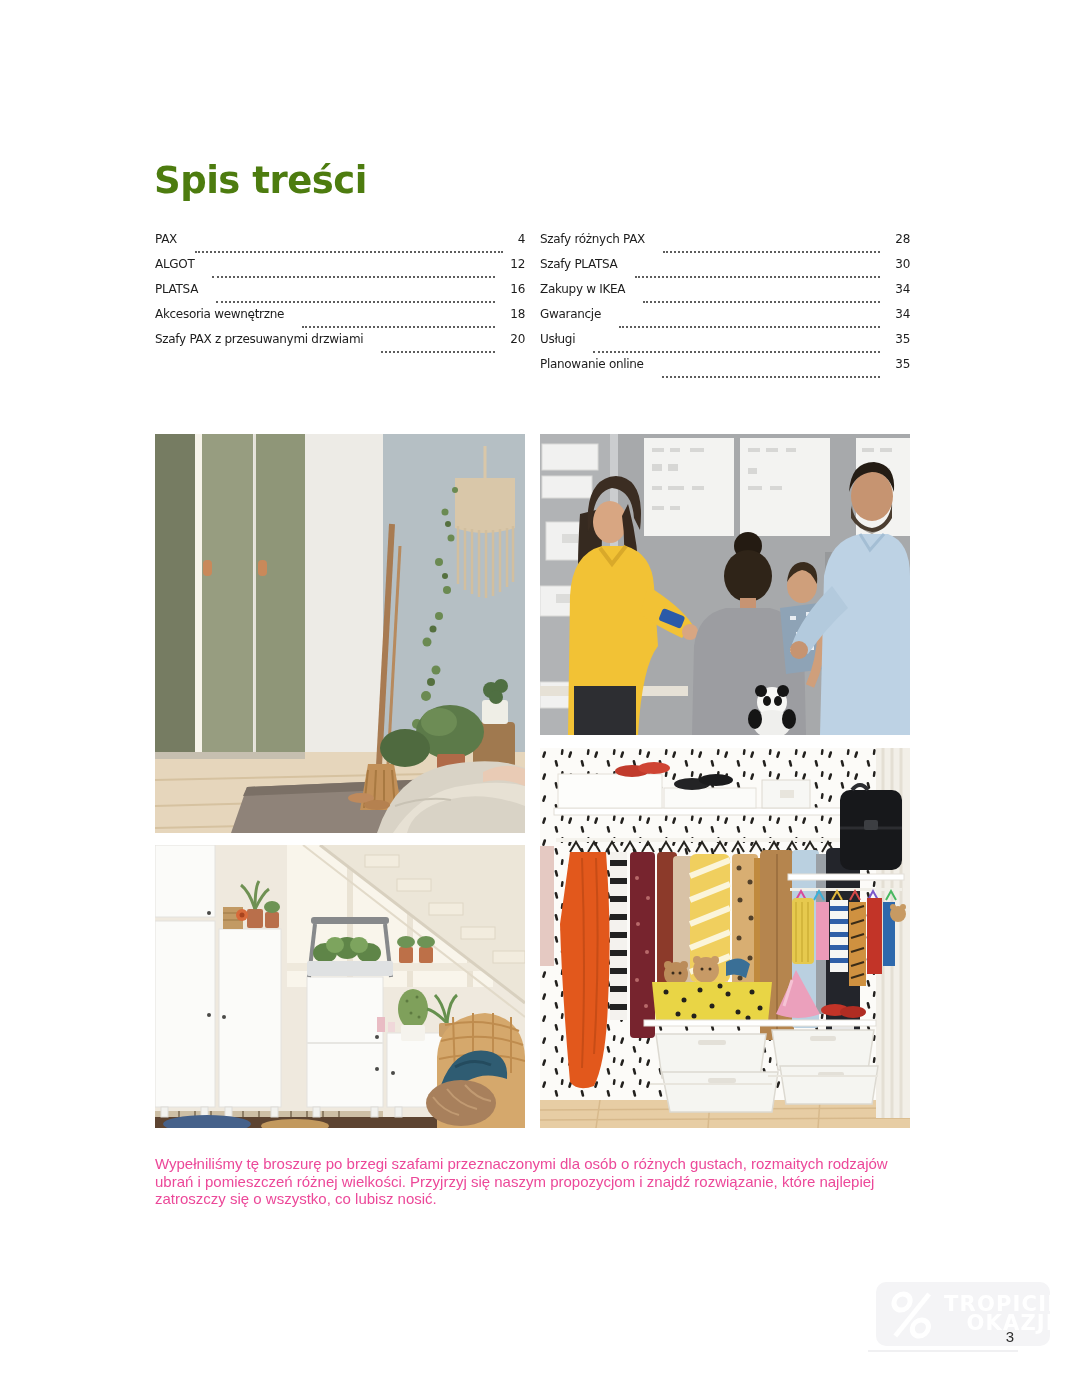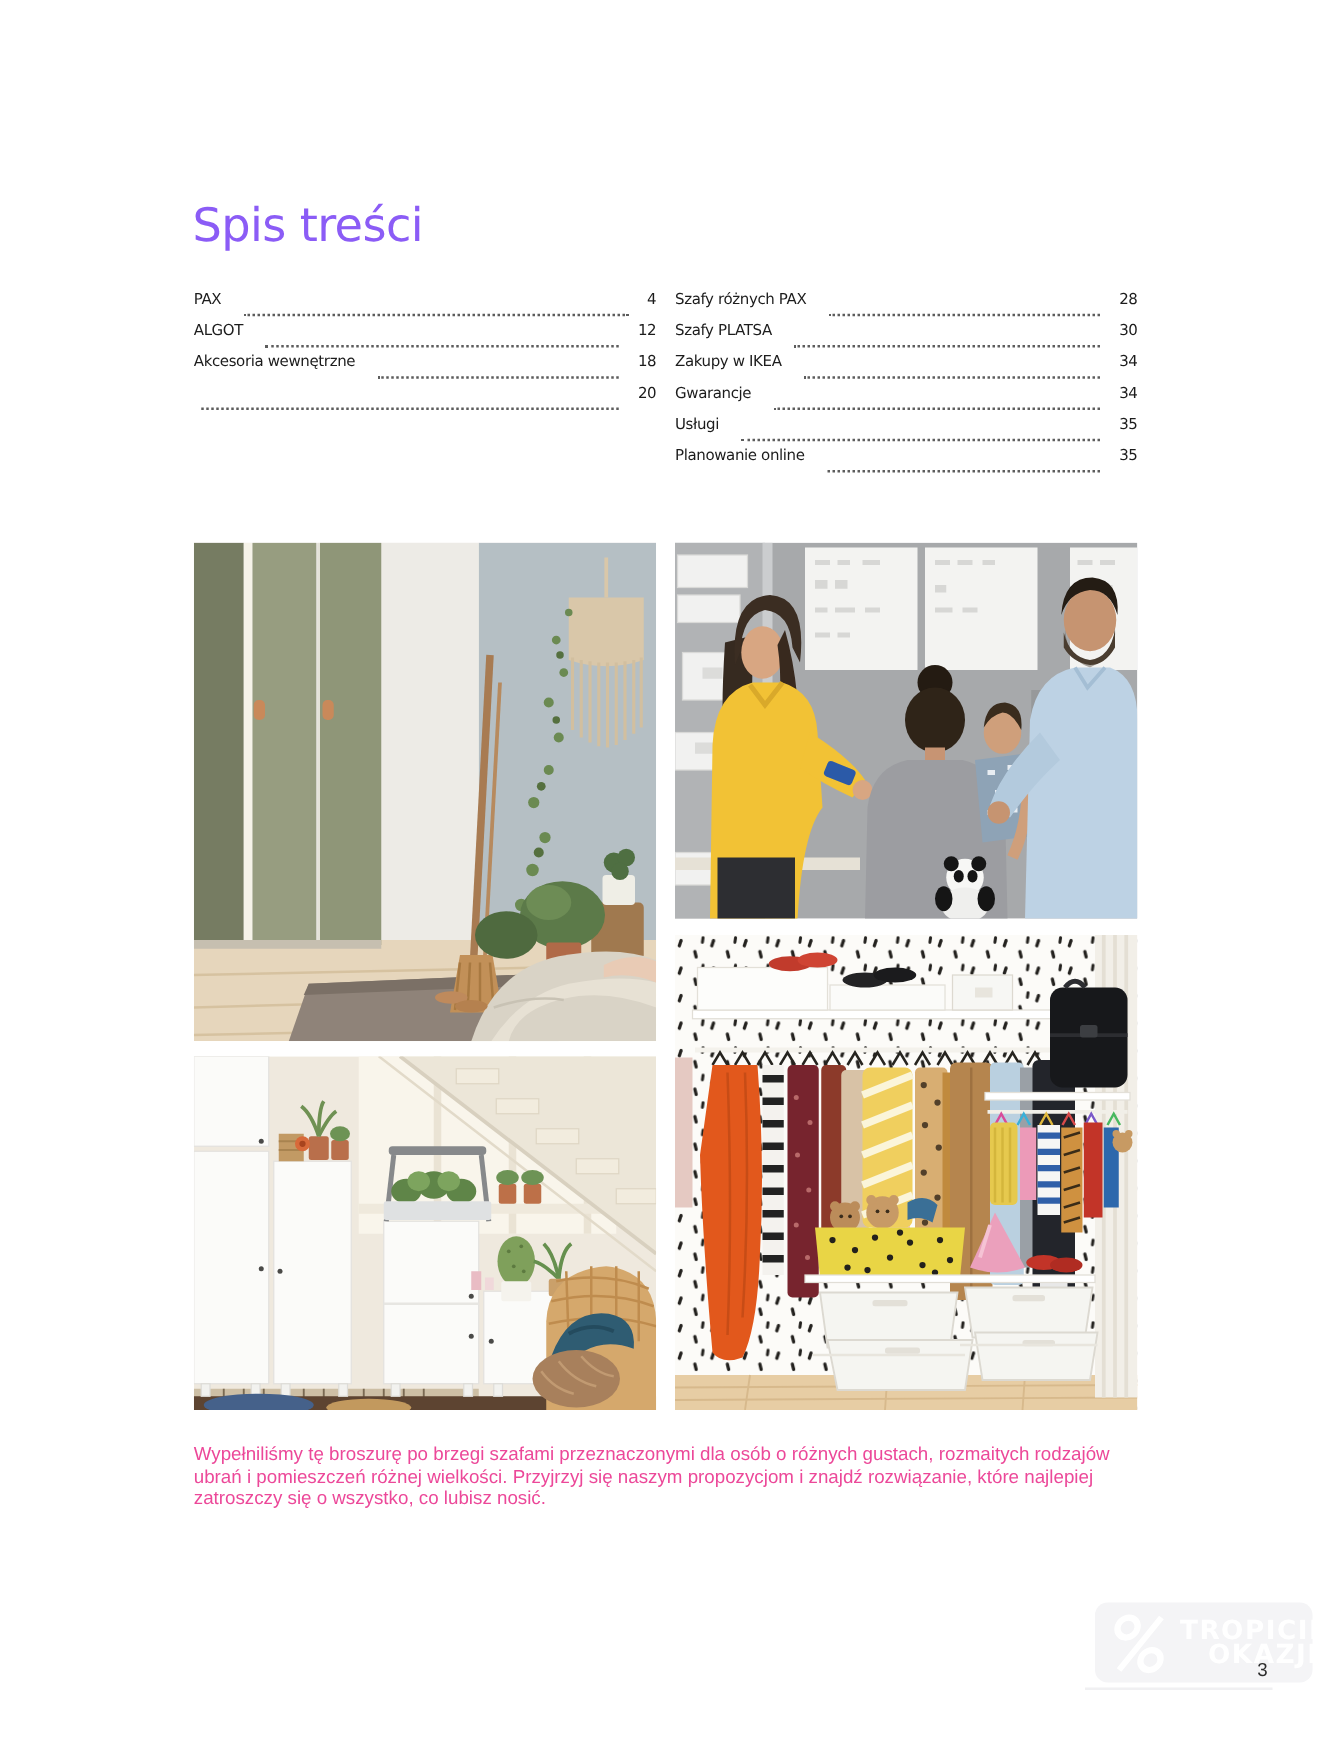--- a/index.html
+++ b/index.html
@@ -1,19 +1,19 @@
 <!DOCTYPE html>
 <html><head>
 <meta charset="utf-8">
 <style>
   html,body{margin:0;padding:0;background:#ffffff;}
   .page{position:relative;width:1065px;height:1400px;background:#ffffff;overflow:hidden;
         font-family:"DejaVu Sans",sans-serif;color:#1c1c1c;}
-  .title{position:absolute;left:154px;top:134px;font-size:37px;font-weight:normal;
-         letter-spacing:-0.5px;color:#8b5cf6;}
+  .title{position:absolute;left:154px;top:134px;font-size:37px;font-weight:bold;
+         letter-spacing:-0.5px;color:#4d7c0f;}
   .toc{position:absolute;left:155px;top:232px;width:755px;display:flex;gap:15px;}
   .toc-col{width:370px;display:flex;flex-direction:column;}
   .toc-row{display:flex;height:25px;font-size:12px;letter-spacing:-0.3px;gap:12px;}
   .toc-label{white-space:nowrap;}
   .leader{flex:1;border-bottom:2px dotted #5d5d5d;margin:0 3px 4px 6px;min-width:8px;}
   .toc-page{white-space:nowrap;}
   .photo{position:absolute;overflow:hidden;}
   .photo svg{display:block;width:100%;height:100%;}
   #photo1{left:155px;top:434px;width:370px;height:399px;}
   #photo2{left:540px;top:434px;width:370px;height:301px;}
@@ -43,25 +43,31 @@
         <span class="toc-label">PAX</span>
         <span class="leader"></span>
         <span class="toc-page">4</span>
       </div>
       <div class="toc-row">
         <span class="toc-label">ALGOT</span>
         <span class="leader"></span>
         <span class="toc-page">12</span>
       </div>
       <div class="toc-row">
+        <span class="toc-label">PLATSA</span>
+        <span class="leader"></span>
+        <span class="toc-page">16</span>
+      </div>
+      <div class="toc-row">
         <span class="toc-label">Akcesoria wewnętrzne</span>
         <span class="leader"></span>
         <span class="toc-page">18</span>
       </div>
       <div class="toc-row">
+        <span class="toc-label">Szafy PAX z przesuwanymi drzwiami</span>
         <span class="leader"></span>
         <span class="toc-page">20</span>
       </div>
     </div>
     <div class="toc-col">
       <div class="toc-row">
         <span class="toc-label">Szafy różnych PAX</span>
         <span class="leader"></span>
         <span class="toc-page">28</span>
       </div>

